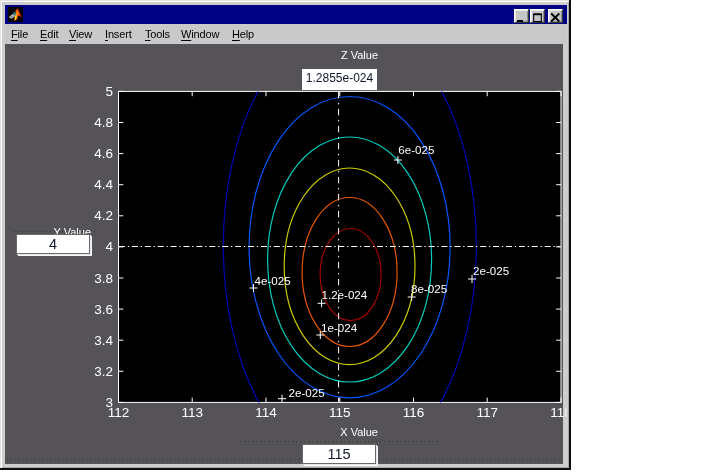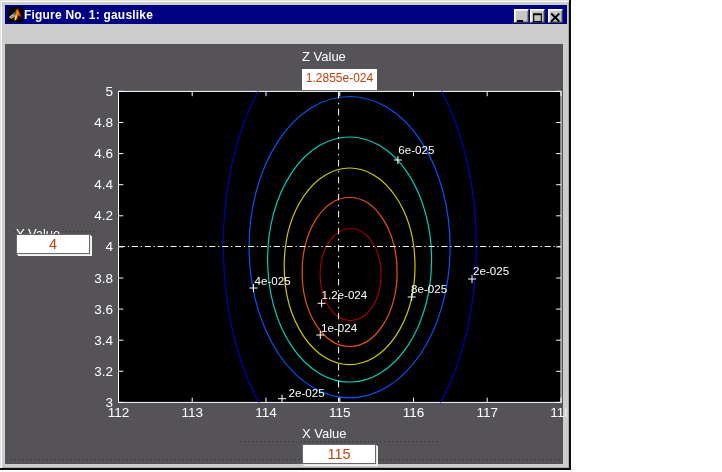--- a/index.html
+++ b/index.html
@@ -8,52 +8,60 @@
  box-shadow:inset 1px 1px 0 #e2e2e2, inset 2px 2px 0 #ffffff, inset -1px -1px 0 #a8a8a8;}
 #tbar{position:absolute;left:5px;top:5px;width:562px;height:19px;background:#000084;}
 #ttxt{position:absolute;left:19px;top:2.5px;color:#fff;font-size:12px;font-weight:bold;letter-spacing:0.2px;white-space:nowrap}
 #icon{position:absolute;left:3px;top:2px;width:15px;height:15px;background:#000;}
 .btn{position:absolute;top:4px;width:15px;height:14px;background:#c6c6c6;border:1px solid;
  border-color:#ffffff #3a3a3a #3a3a3a #ffffff;box-shadow:inset 1px 1px 0 #e8e8e8, inset -1px -1px 0 #8a8a8a;}
 #bmin{left:509px}#bmax{left:525px}#bcls{left:543px}
 #menubar{position:absolute;left:5px;top:24px;width:562px;height:20px;background:#c9c9c9;}
 .mi{position:absolute;top:3.5px;font-size:11px;letter-spacing:-0.15px;color:#000;white-space:nowrap}
 #fig{position:absolute;left:5px;top:44px;width:558px;height:420px;background:#565358;}
-.wlab{position:absolute;color:#ffffff;font-size:13px;text-align:left;white-space:nowrap}
-.ebox{position:absolute;background:#ffffff;color:#c2410c;font-size:14.5px;text-align:center;line-height:18.5px;
+.wlab{position:absolute;color:#ffffff;font-size:11px;text-align:right;white-space:nowrap}
+.ebox{position:absolute;background:#ffffff;color:#0f172a;font-size:14.5px;text-align:center;line-height:18.5px;
  border:1px solid #6a6a6a;box-shadow:1px 1px 0 #e8e8e8,2px 2px 0 #f6f6f6;}
 #zbox{left:302px;top:69px;width:75px;height:21px;border:none;box-shadow:none;line-height:19px;font-size:12px}
 #ybox{left:16px;top:234px;width:74px;height:20px}
 #xbox{left:302px;top:444px;width:74px;height:20px}
 .dots{position:absolute;height:1px;background-image:repeating-linear-gradient(to right,#343434 0,#343434 1px,transparent 1px,transparent 4px)}
 u{text-decoration-thickness:1px;text-underline-offset:1.5px}
 </style></head>
 <body>
 <div id="win">
  <div id="tbar">
   <div id="icon"><svg width="15" height="15" viewBox="0 0 15 15">
    <rect width="15" height="15" fill="#000"></rect>
    <path d="M6.1,13.4 L7.6,3.0 L9.7,1.2 L13.9,10.2 L10.4,8.8 L8.9,12.9 Z" fill="#cc2500"></path>
    <path d="M6.9,12.6 L8.3,3.8 L9.6,2.5 L11.6,8.3 L9.9,7.7 L8.5,11.5 Z" fill="#ff7a00"></path>
    <path d="M6.5,13.2 L7.6,6.4 L8.9,9.4 L8.1,12.8 Z" fill="#ffe000"></path>
    <path d="M4.7,7.1 L6.3,4.4 L7.9,6.3 L7.5,9.1 Z" fill="#1f8090"></path>
    <path d="M0.7,10.3 L4.7,7.1 L7.5,9.1 L3.5,11.7 Z" fill="#d4d4d4"></path>
    <path d="M1.6,10.4 L4.7,8.0 L6.4,9.2 L3.6,10.9 Z" fill="#8a8a8a"></path>
   </svg></div>
-  <span id="ttxt">Figure No. 1: gauslike</span>
   <div class="btn" id="bmin"><svg width="13" height="12" viewBox="0 0 13 12">
           <rect x="2" y="8" width="6" height="2" fill="#000"></rect>
         </svg></div>
   <div class="btn" id="bmax"><svg width="13" height="12" viewBox="0 0 13 12">
           <rect x="2.2" y="1.4" width="8.6" height="1.8" fill="#000"></rect>
           <rect x="2.7" y="2.3" width="7.6" height="7.2" fill="none" stroke="#000" stroke-width="1.1"></rect>
         </svg></div>
   <div class="btn" id="bcls"><svg width="13" height="12" viewBox="0 0 13 12">
           <path d="M2.2,1.5 L10.3,9.5 M10.3,1.5 L2.2,9.5" stroke="#000" stroke-width="1.8"></path>
         </svg></div>
+ </div>
+ <div id="menubar">
+  <span class="mi" style="left:6px"><u>F</u>ile</span>
+  <span class="mi" style="left:35px"><u>E</u>dit</span>
+  <span class="mi" style="left:64px"><u>V</u>iew</span>
+  <span class="mi" style="left:100px"><u>I</u>nsert</span>
+  <span class="mi" style="left:140px"><u>T</u>ools</span>
+  <span class="mi" style="left:176px"><u>W</u>indow</span>
+  <span class="mi" style="left:227px"><u>H</u>elp</span>
  </div>
  <div id="fig">
   <div class="dots" style="left:9px;top:187px;width:84px"></div>
   <div class="dots" style="left:235px;top:397px;width:200px"></div>
   <div class="dots" style="left:2px;top:415px;width:554px"></div>
  </div>
  <div class="wlab" style="left:302px;top:49px;width:76px">Z Value</div>
  <div class="wlab" style="left:16px;top:226px;width:75px">Y Value</div>
  <div class="wlab" style="left:302px;top:426px;width:76px">X Value</div>
  <div class="ebox" id="zbox">1.2855e-024</div>

